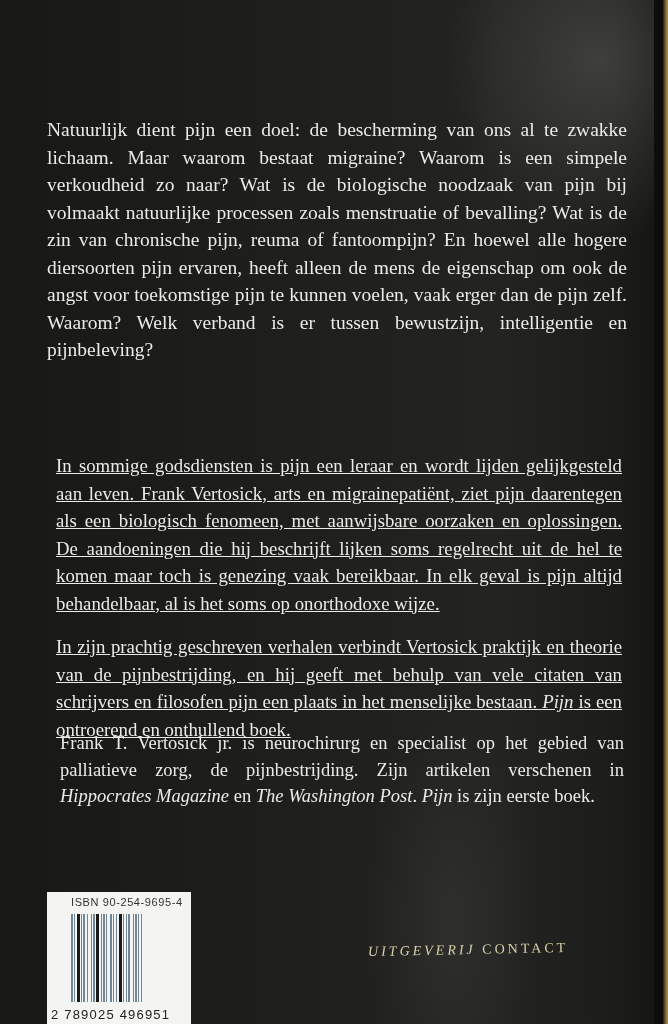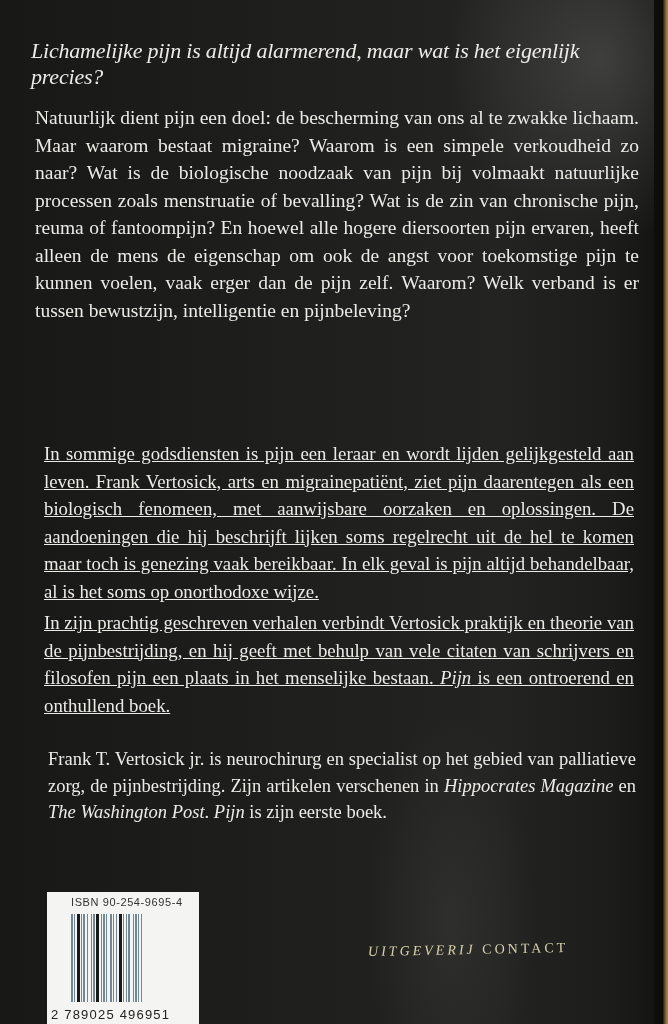--- a/index.html
+++ b/index.html
@@ -39,35 +39,34 @@
       top: 38px;
       font-style: italic;
       font-size: 22px;
       line-height: 26px;
       letter-spacing: -0.2px;
     }
     .para {
       font-size: 19.5px;
       line-height: 27.5px;
       text-align: justify;
-      margin: 4px;
+      margin: 16px;
     }
     .p1 { top: 100px; }
     .p2 { top: 436px; left: 40px; width: 598px; text-decoration: underline; }
-    .p3 { top: 742px; left: 44px; width: 596px; }
+    .p3 { top: 714px; left: 44px; width: 596px; }
     .p3 .para { font-size: 18.5px; line-height: 26.5px; }
     .p2 .para { font-size: 18.8px; }
     .barcode-box {
       position: absolute;
       left: 47px;
       top: 892px;
       width: 144px;
       height: 132px;
       background: #f4f4f2;
-      padding-left: 8px;
     }
     .isbn-label {
       position: absolute;
       left: 24px;
       top: 4px;
       font-family: "Liberation Sans", "DejaVu Sans", sans-serif;
       font-size: 11px;
       color: #333;
       letter-spacing: 0.6px;
     }
@@ -102,21 +101,20 @@
       color: #d8d2a8;
       transform: rotate(-1.2deg);
     }
     .publisher .pub-1 { font-style: italic; }
   </style>
 </head>
 <body>
 
 <div class="cover">
 
-  <div class="text-block tagline">Lichamelijke pijn is altijd alarmerend, maar wat is het eigenlijk precies?</div>
 
   <div class="text-block p1">
     <p class="para">Natuurlijk dient pijn een doel: de bescherming van ons al te zwakke lichaam. Maar waarom bestaat migraine? Waarom is een simpele verkoudheid zo naar? Wat is de biologische noodzaak van pijn bij volmaakt natuurlijke processen zoals menstruatie of bevalling? Wat is de zin van chronische pijn, reuma of fantoompijn? En hoewel alle hogere diersoorten pijn ervaren, heeft alleen de mens de eigenschap om ook de angst voor toekomstige pijn te kunnen voelen, vaak erger dan de pijn zelf. Waarom? Welk verband is er tussen bewustzijn, intelligentie en pijnbeleving?</p>
   </div>
 
   <div class="text-block p2">
     <p class="para">In sommige godsdiensten is pijn een leraar en wordt lijden gelijkgesteld aan leven. Frank Vertosick, arts en migrainepatiënt, ziet pijn daarentegen als een biologisch fenomeen, met aanwijsbare oorzaken en oplossingen. De aandoeningen die hij beschrijft lijken soms regelrecht uit de hel te komen maar toch is genezing vaak bereikbaar. In elk geval is pijn altijd behandelbaar, al is het soms op onorthodoxe wijze.</p>
     <p class="para"><span>In zijn prachtig geschreven verhalen verbindt Vertosick praktijk en theorie van de pijnbestrijding, en hij geeft met behulp van vele citaten van schrijvers en filosofen pijn een plaats in het menselijke bestaan. </span><i>Pijn</i><span> is een ontroerend en onthullend boek.</span></p>
   </div>
 

